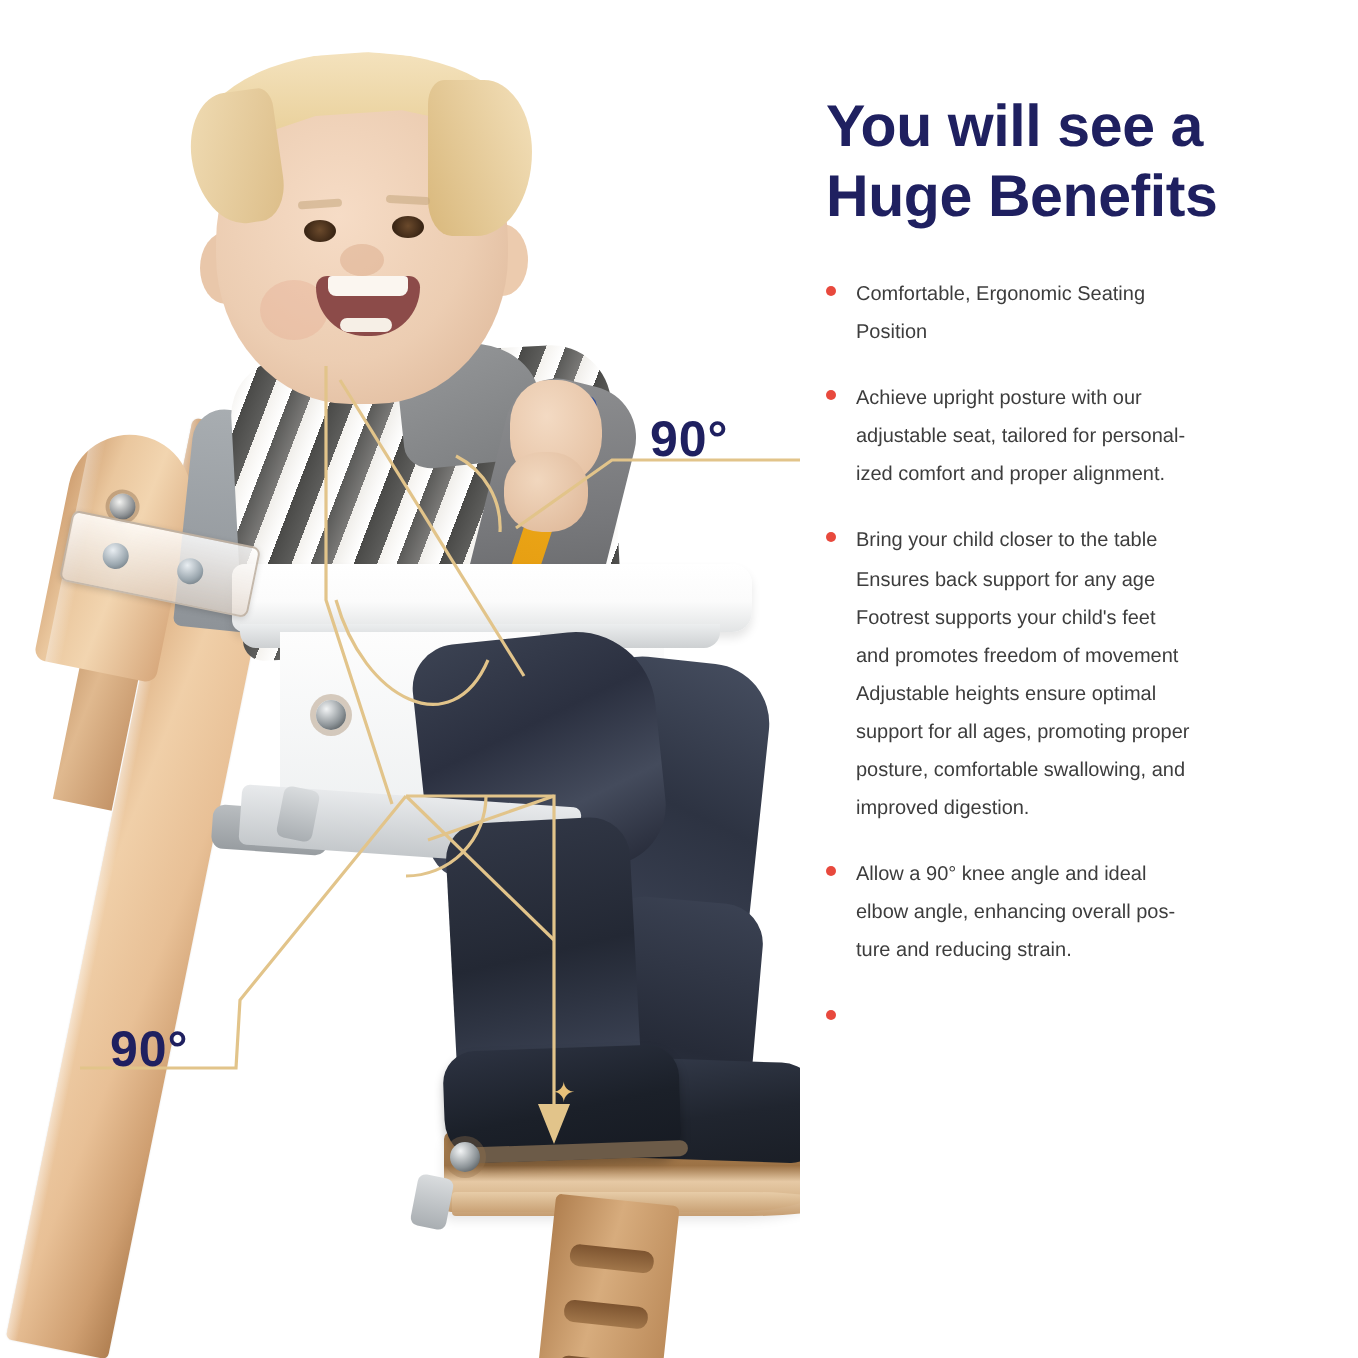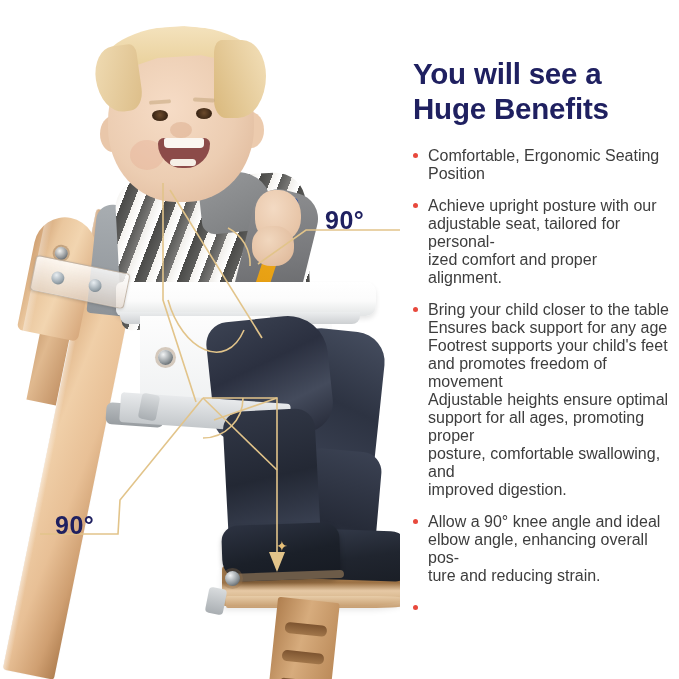--- a/index.html
+++ b/index.html
@@ -270,34 +270,34 @@
   .deg-label{
     position:absolute;
     font-family:"Liberation Sans", sans-serif;
     font-weight:bold; font-size:25px; color:#1f2060;
     letter-spacing:.5px; white-space:nowrap;
   }
   .deg-top{ left:325px; top:206px; }
   .deg-bottom{ left:55px; top:511px; }
 
   
-  .panel{ position:absolute; left:408px; top:10px; width:271px; height:537px; }
+  .panel{ position:absolute; left:408px; top:0; width:271px; height:537px; }
   .title{
     position:absolute; left:5px; top:46px; width:262px;
     font-size:29.5px; font-weight:bold; line-height:1.20;
     color:#1f2060; letter-spacing:-0.2px;
   }
   .bullets{ position:absolute; left:5px; top:137px; width:256px; }
   .bullet{ position:relative; padding-left:15px; margin-bottom:14px; }
   .bullet .dot{
     position:absolute; left:0px; top:6px; width:5px; height:5px; border-radius:50%;
     background:#e8493d;
   }
   .bullet .txt{
-    font-size:16px; line-height:16.1px; color:#3d3d3d;
+    font-size:10px; line-height:16.1px; color:#3d3d3d;
     font-family:"Liberation Sans", sans-serif;
     white-space:pre-line;
   }
 </style>
 </head>
 <body>
 
 <div class="page">
 
   <div class="photo">

